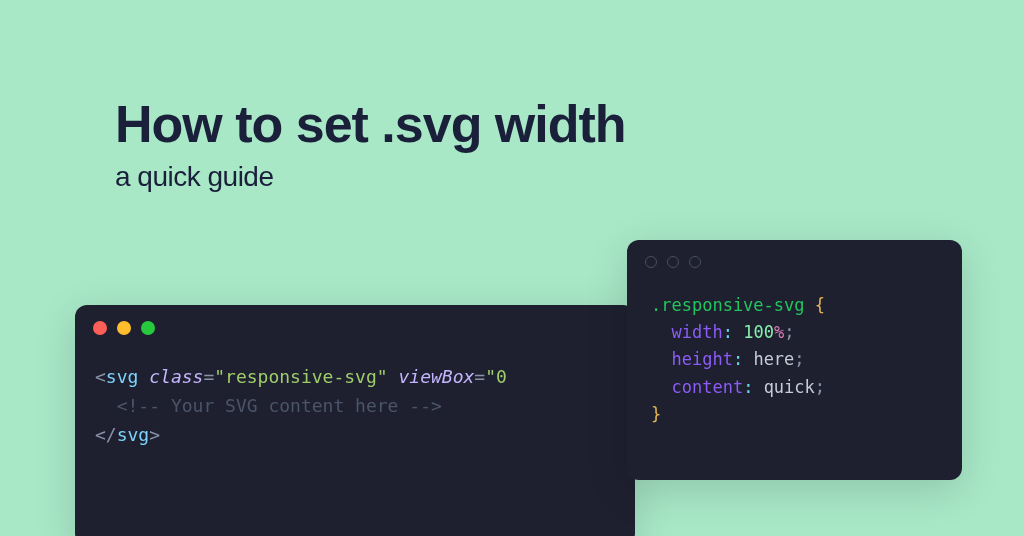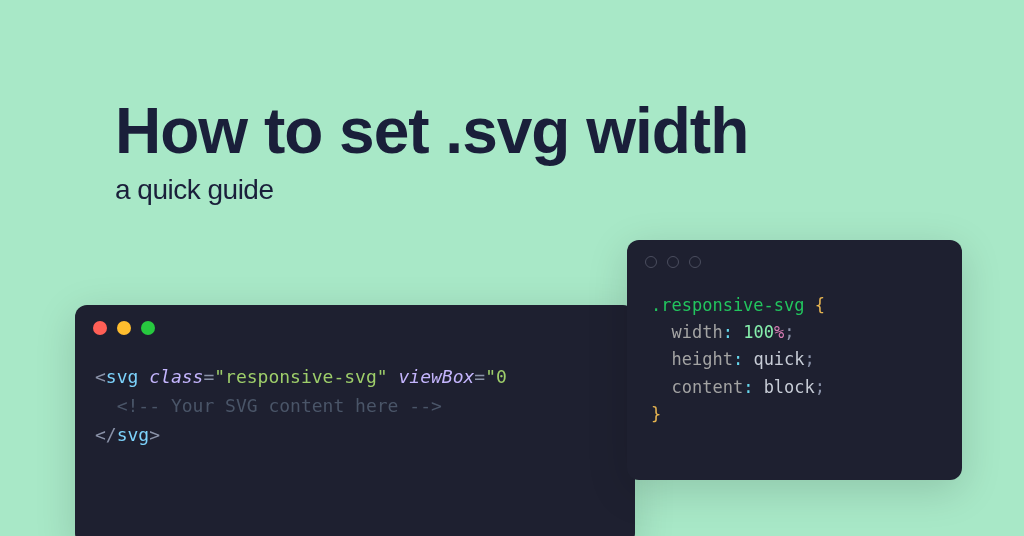--- a/index.html
+++ b/index.html
@@ -10,21 +10,21 @@
       font-family: -apple-system, BlinkMacSystemFont, "Segoe UI", sans-serif;
       position: relative;
       overflow: hidden;
     }
     .heading {
       position: absolute;
       top: 96px;
       left: 115px;
     }
     .title {
-      font-size: 64px;
+      font-size: 52px;
       font-weight: 800;
       color: #1a1f3a;
       letter-spacing: -1px;
       line-height: 1.1;
       text-align: center;
     }
     .subtitle {
       font-size: 28px;
       font-weight: 400;
       color: #1a1f3a;
@@ -79,21 +79,21 @@
     .panel-right .code {
       font-size: 17px;
       padding: 14px 24px;
     }
     .c-punct { color: #8a92a8; }
     .c-tag { color: #7dd3fc; }
     .c-attr { color: #c4b5fd; font-style: italic; }
     .c-string { color: #9ece6a; }
     .c-comment { color: #4a5568; }
     .c-selector { color: #22c55e; }
-    .c-prop { color: #a3a3a3; }
+    .c-prop { color: #8b5cf6; }
     .c-num { color: #86efac; }
     .c-unit { color: #d97db5; }
     .c-val { color: #c7ccd6; }
     .c-brace { color: #e6b450; }
     .c-colon { color: #66d9ef; }
   </style>
 </head>
 <body>
 
 <div class="heading">
@@ -113,16 +113,16 @@
 </div>
 
 <div class="code-panel panel-right">
   <div class="traffic-lights">
     <span class="dot dot-empty"></span>
     <span class="dot dot-empty"></span>
     <span class="dot dot-empty"></span>
   </div>
   <div class="code"><span class="c-selector">.responsive-svg</span><span class="c-brace"> {</span>
   <span class="c-prop">width</span><span class="c-colon">: </span><span class="c-num">100</span><span class="c-unit">%</span><span class="c-punct">;</span>
-  <span class="c-prop">height</span><span class="c-colon">: </span><span class="c-val">quick</span><span class="c-punct">;</span>
-  <span class="c-prop">content</span><span class="c-colon">: </span><span class="c-val">block</span><span class="c-punct">;</span>
+  <span class="c-prop">height</span><span class="c-colon">: </span><span class="c-val">here</span><span class="c-punct">;</span>
+  <span class="c-prop">content</span><span class="c-colon">: </span><span class="c-val">quick</span><span class="c-punct">;</span>
 <span class="c-brace">}</span></div>
 </div>
 
 </body></html>

